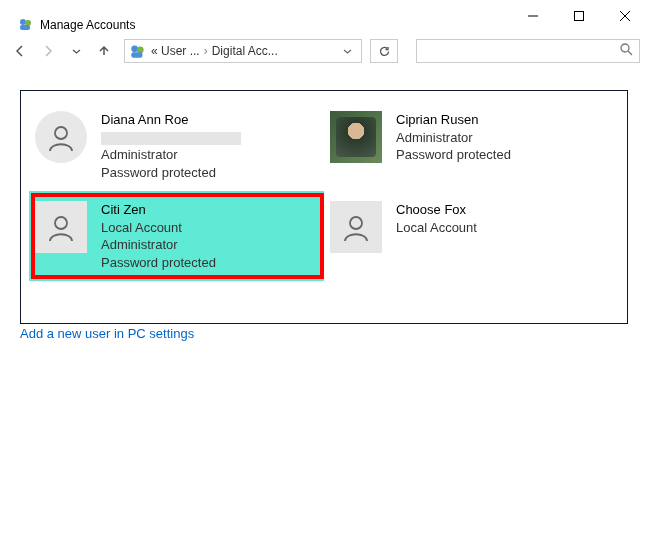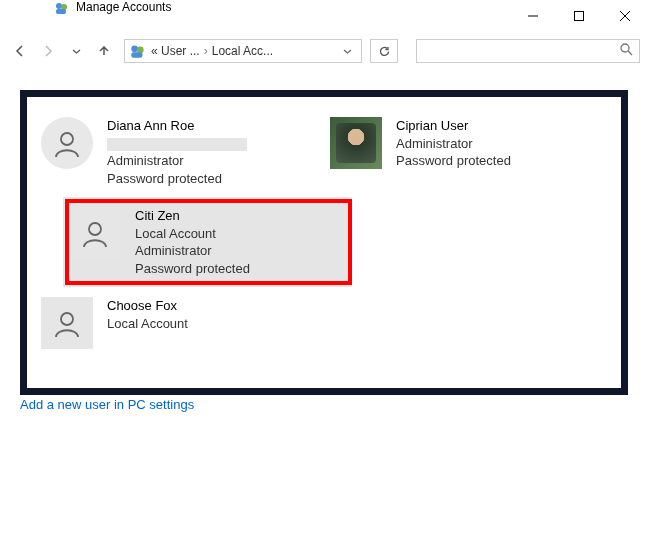--- a/index.html
+++ b/index.html
@@ -1,18 +1,18 @@
 <!DOCTYPE html>
 <html><head>
 <meta charset="utf-8">
 <style>
 * { margin: 0; padding: 0; box-sizing: border-box; font-family: "Segoe UI", Arial, sans-serif; }
 body { background: #fff; width: 648px; height: 556px; overflow: hidden; }
 
-.titlebar { height: 32px; display: flex; align-items: flex-start; padding-left: 18px; margin-left: 36px; }
+.titlebar { height: 32px; display: flex; align-items: flex-end; padding-left: 18px; }
 .titlebar-icon { width: 16px; height: 16px; margin-right: 6px; display: flex; align-items: center; justify-content: center; }
 .titlebar-text { font-size: 12px; color: #000; }
 .win-controls { margin-left: auto; display: flex; }
 .win-btn { width: 46px; height: 32px; display: flex; align-items: center; justify-content: center; cursor: pointer; }
 
 .toolbar { height: 38px; display: flex; align-items: center; padding: 0 8px; gap: 4px; }
 .nav-btn { width: 24px; height: 24px; display: flex; align-items: center; justify-content: center; cursor: pointer; color: #555; }
 .nav-btn.disabled { color: #bbb; }
 .addr-bar { flex: 0 0 238px; height: 24px; border: 1px solid #ccc; display: flex; align-items: center; padding: 0 4px; margin-left: 4px; }
 .addr-icon { width: 18px; height: 18px; margin-right: 4px; }
@@ -20,24 +20,24 @@
 .addr-sep { margin: 0 4px; color: #888; }
 .addr-drop { width: 20px; display: flex; justify-content: center; color: #666; }
 .refresh-btn { width: 28px; height: 24px; border: 1px solid #ccc; display: flex; align-items: center; justify-content: center; margin-left: 4px; cursor: pointer; }
 .search-box { flex: 1; height: 24px; border: 1px solid #ccc; margin-left: 14px; display: flex; align-items: center; padding: 0 6px; }
 .search-input { flex: 1; border: none; outline: none; font-size: 12px; }
 .search-icon { color: #777; }
 
 .content { padding: 20px 20px 0 20px; }
 .heading { font-size: 18px; color: #003399; font-weight: 400; margin-bottom: 18px; }
 
-.accounts-box { border: 7px solid #0f172a; padding: 10px 8px 29px 8px; position: relative; }
+.accounts-box { border: 1px solid #0f172a; padding: 10px 8px 42px 8px; position: relative; }
 .accounts-grid { display: flex; flex-wrap: wrap; }
 .account { width: 50%; display: flex; padding: 10px 6px; cursor: pointer; position: relative; }
-.account.selected { background: #e5e5e5; margin-left: 28px; }
+.account.selected { background: #5eead4; }
 .highlight-box { position: absolute; border: 4px solid #ff0000; top: 2px; left: 2px; right: 0px; bottom: 2px; pointer-events: none; }
 .avatar { width: 52px; height: 52px; background: #e8e8e8; border-radius: 50%; display: flex; align-items: center; justify-content: center; flex-shrink: 0; }
 .avatar.square { border-radius: 0; background: #e6e6e6; }
 .avatar.photo { border-radius: 0; background: linear-gradient(135deg,#3a5a3a,#6b8b5b); position: relative; overflow: hidden; }
 .photo-inner { position: absolute; inset: 6px; background: radial-gradient(circle at 50% 35%, #d9b896 0%, #d9b896 25%, #2a3a2a 26%, #4a5a4a 100%); border-radius: 4px; }
 .account-info { margin-left: 14px; font-size: 13px; line-height: 1.35; color: #333; }
 .account-name { color: #000; }
 .redacted { display: inline-block; height: 13px; background: #e5e5e5; vertical-align: middle; }
 
 .add-link { display: inline-block; font-size: 13px; color: #0066cc; cursor: pointer; }
@@ -99,21 +99,21 @@
   <div class="addr-bar">
     <span class="addr-icon"><svg width="18" height="18" viewBox="0 0 16 16">
           <circle cx="5" cy="6" r="3" fill="#4a90d9"></circle>
           <circle cx="10" cy="7" r="3" fill="#7cb342"></circle>
           <rect x="2" y="9" width="10" height="5" rx="2" fill="#4a90d9"></rect>
         </svg></span>
     <span class="addr-text">
       <span>«</span>&nbsp;
       <span>User ...</span>
       <span class="addr-sep">›</span>
-      <span>Local Acc...</span>
+      <span>Digital Acc...</span>
     </span>
     <span class="addr-drop">
         <svg width="9" height="9" viewBox="0 0 9 9">
           <path d="M1 3 L4.5 6 L8 3" fill="none" stroke="currentColor" stroke-width="1.2"></path>
         </svg>
       </span>
   </div>
   <div class="refresh-btn">
       <svg width="13" height="13" viewBox="0 0 13 13">
         <path d="M10.5 6.5 A4 4 0 1 1 9 3.3 M10 2 L10 4.5 L7.5 4.5" fill="none" stroke="#555" stroke-width="1.3"></path>
@@ -147,21 +147,21 @@
           <div>Administrator</div>
           <div>Password protected</div>
         </div>
       </div>
 
       <div class="account">
         <div class="avatar photo">
             <div class="photo-inner"></div>
           </div>
         <div class="account-info">
-          <div class="account-name">Ciprian User</div>
+          <div class="account-name">Ciprian Rusen</div>
           <div>Administrator</div>
           <div>Password protected</div>
         </div>
       </div>
 
       <div class="account selected">
         <div class="highlight-box"></div>
         <div class="avatar square">
             <svg width="30" height="30" viewBox="0 0 30 30">
               <circle cx="15" cy="11" r="6" fill="none" stroke="#666" stroke-width="1.8"></circle>

